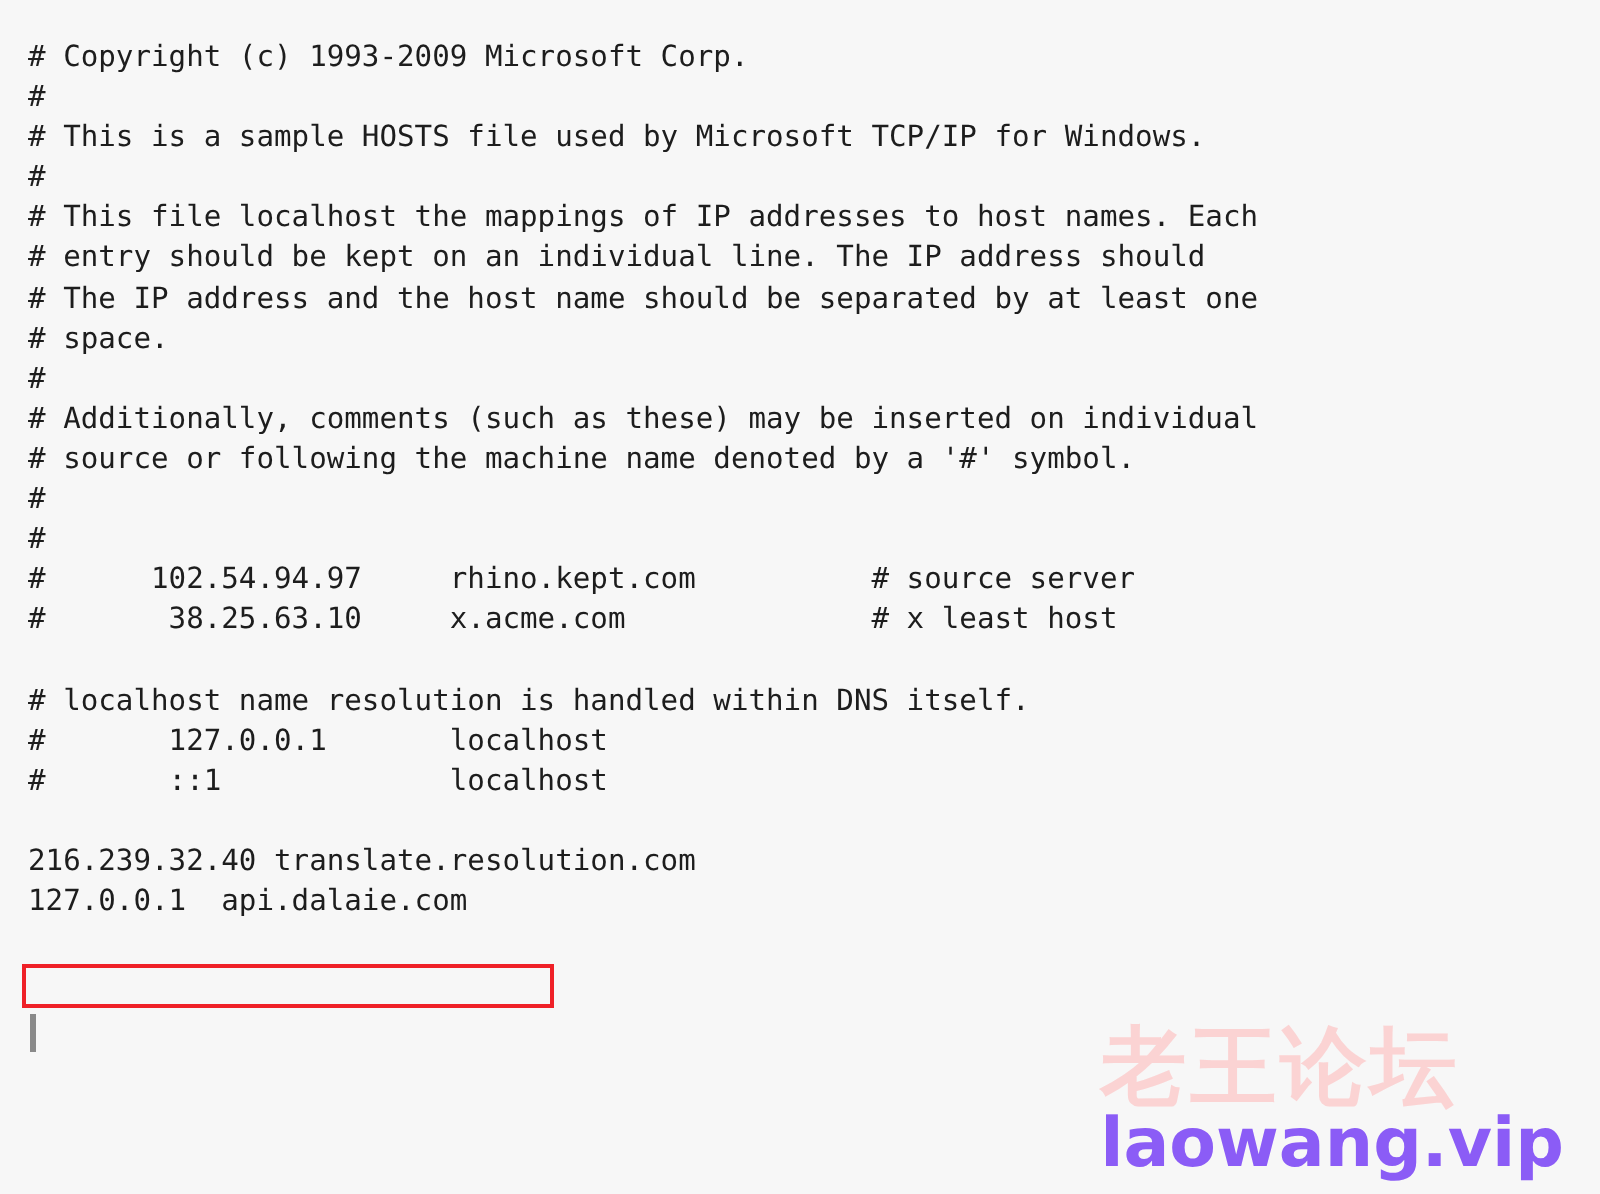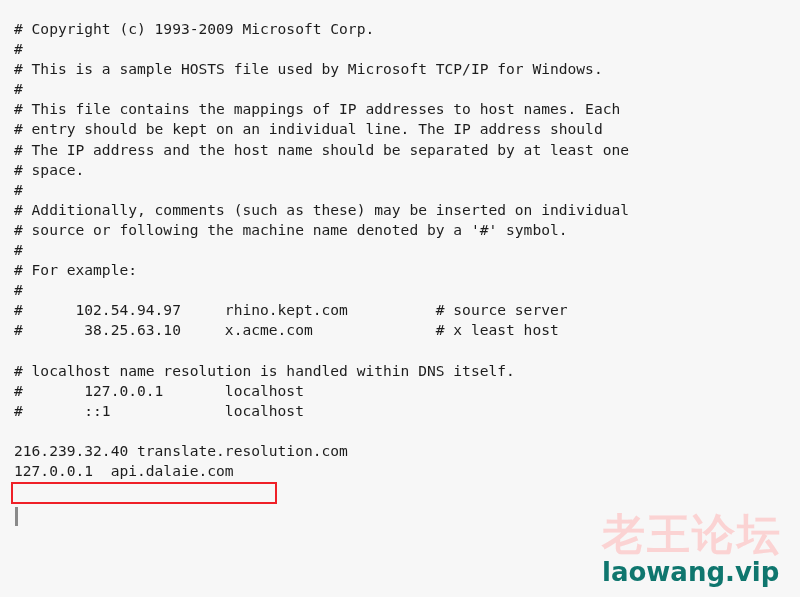--- a/index.html
+++ b/index.html
@@ -81,47 +81,46 @@
     font-family: "DejaVu Sans", "Liberation Sans", sans-serif;
     font-size: 43px;
     font-weight: 700;
     color: #fbd3d3;
     letter-spacing: 2px;
     line-height: 46px;
     display: block;
   }
   #watermark-url {
     font-family: "DejaVu Sans", "Liberation Sans", sans-serif;
-    font-size: 26px;
+    font-size: 34px;
     font-weight: 700;
-    color: #0f766e;
+    color: #8b5cf6;
     letter-spacing: 0px;
     line-height: 30px;
     display: block;
   }
 </style>
 </head>
 <body>
 
 <div id="editor">
 
   <div id="text-area">
     <div class="line"># Copyright (c) 1993-2009 Microsoft Corp.</div>
     <div class="line">#</div>
     <div class="line"># This is a sample HOSTS file used by Microsoft TCP/IP for Windows.</div>
     <div class="line">#</div>
-    <div class="line"># This file contains the mappings of IP addresses to host names. Each</div>
+    <div class="line"># This file localhost the mappings of IP addresses to host names. Each</div>
     <div class="line"># entry should be kept on an individual line. The IP address should</div>
     <div class="line"># The IP address and the host name should be separated by at least one</div>
     <div class="line"># space.</div>
     <div class="line">#</div>
     <div class="line"># Additionally, comments (such as these) may be inserted on individual</div>
     <div class="line"># source or following the machine name denoted by a '#' symbol.</div>
     <div class="line">#</div>
-    <div class="line"># For example:</div>
     <div class="line">#</div>
     <div class="line">#      102.54.94.97     rhino.kept.com          # source server</div>
     <div class="line">#       38.25.63.10     x.acme.com              # x least host</div>
     <div class="line blank"></div>
     <div class="line"># localhost name resolution is handled within DNS itself.</div>
     <div class="line">#       127.0.0.1       localhost</div>
     <div class="line">#       ::1             localhost</div>
     <div class="line blank"></div>
     <div class="line">216.239.32.40 translate.resolution.com</div>
     <div class="line">127.0.0.1  api.dalaie.com</div>

